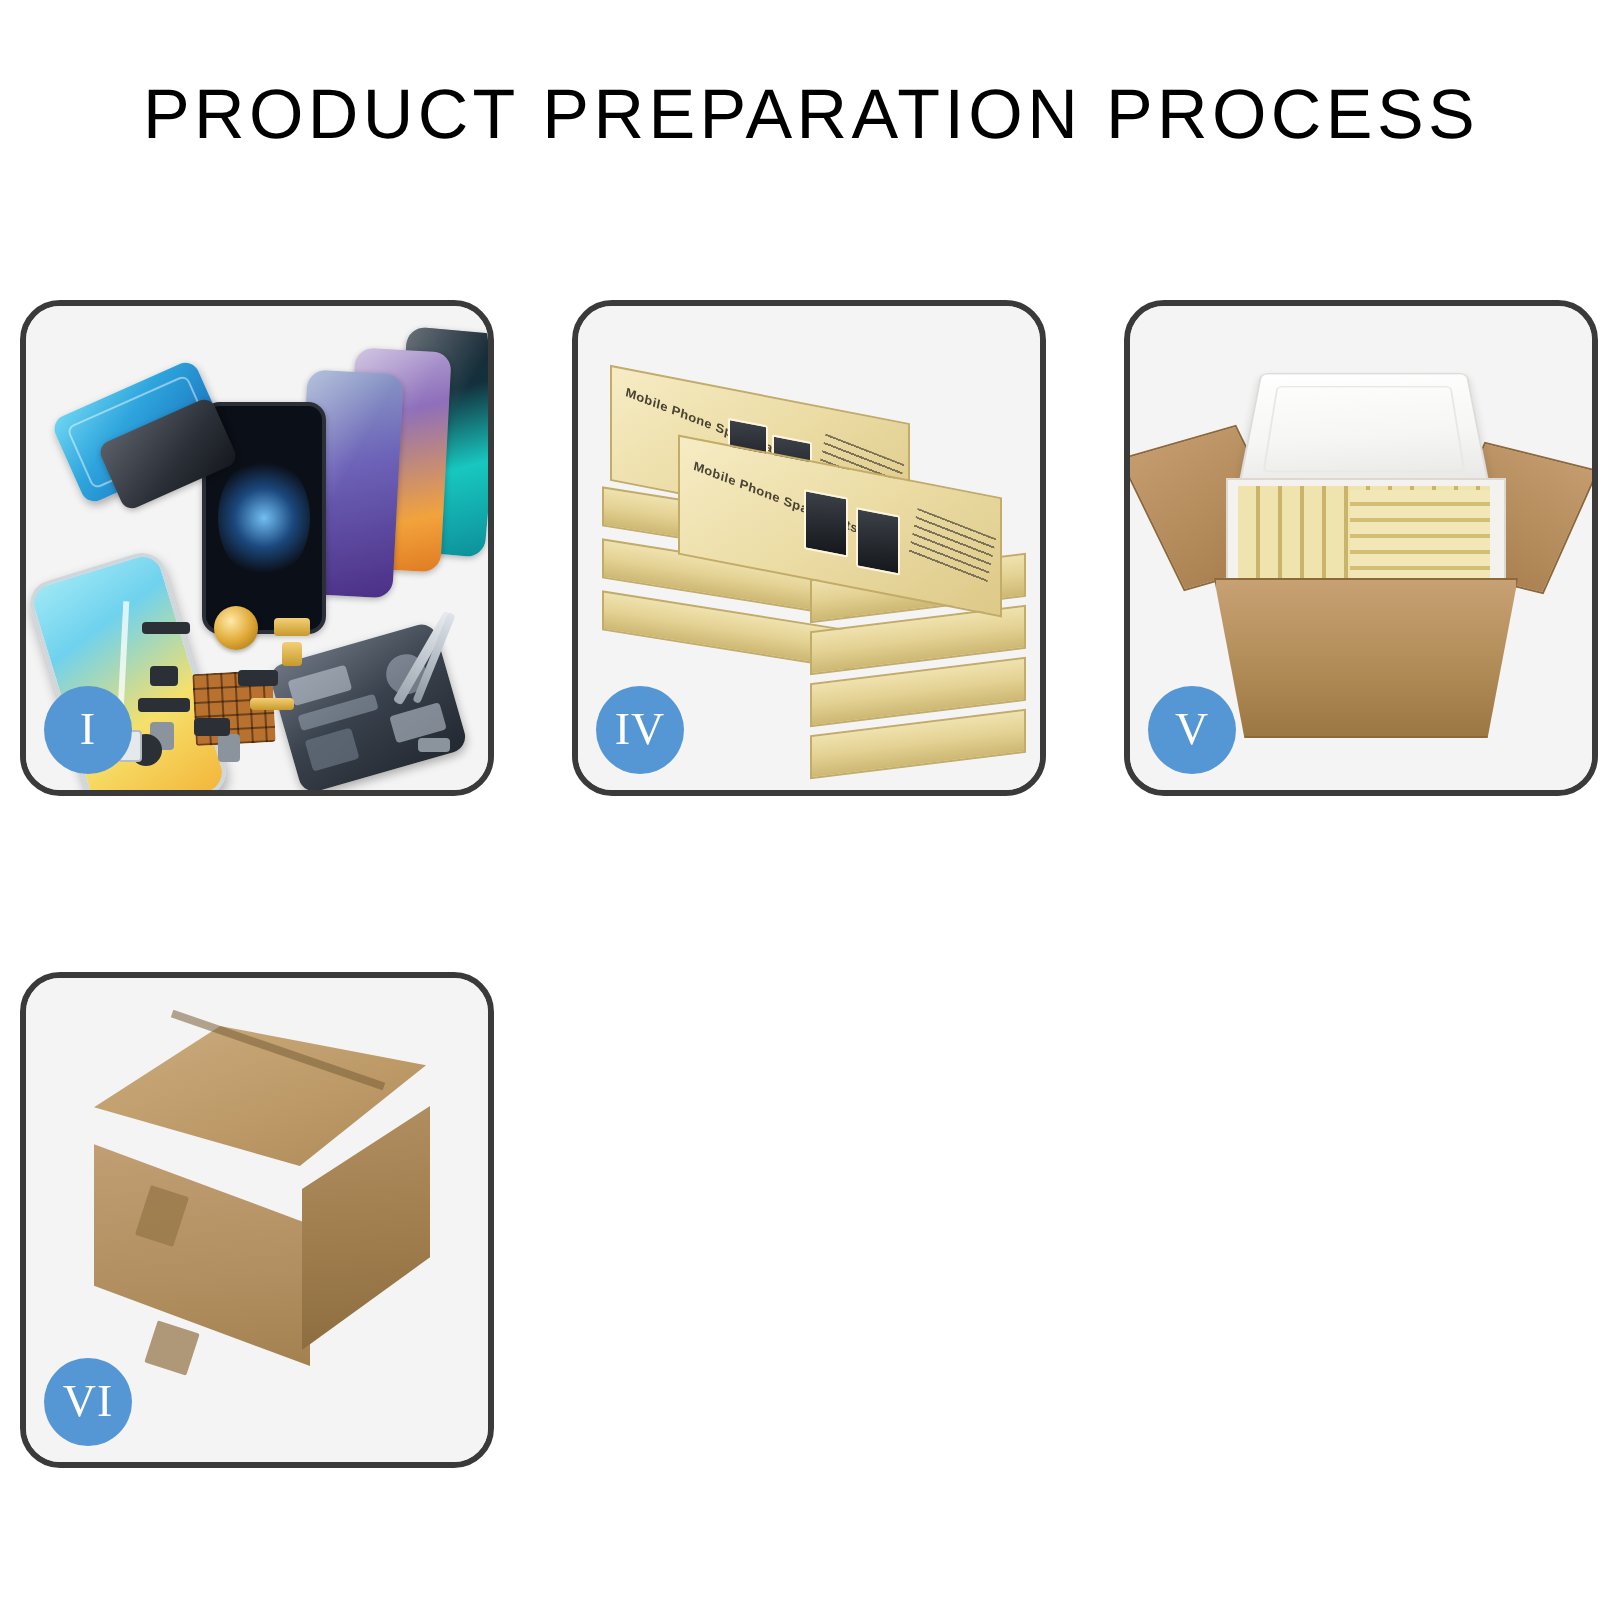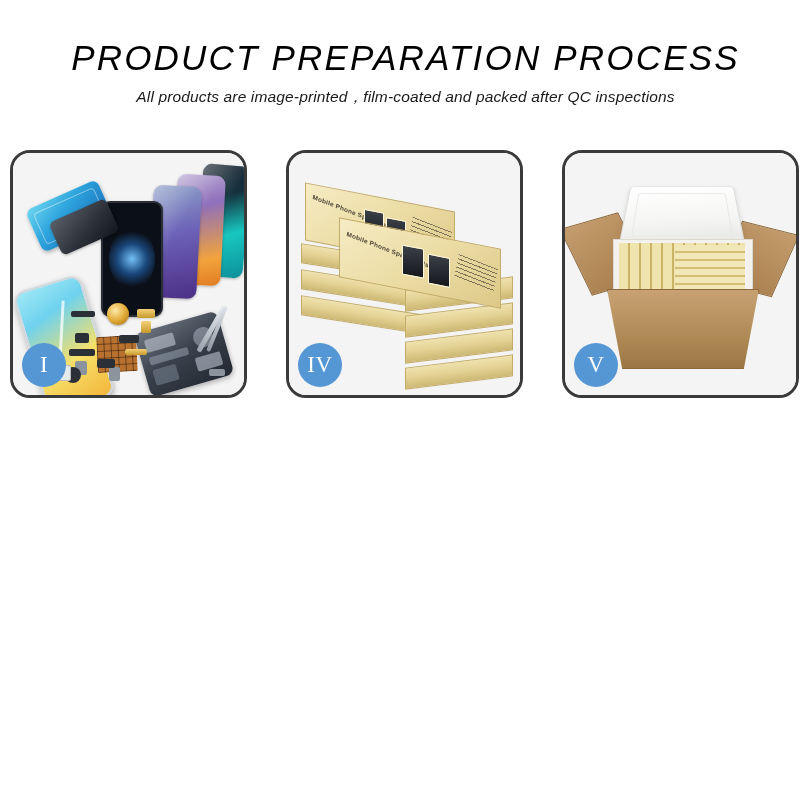--- a/index.html
+++ b/index.html
@@ -13,21 +13,20 @@
     font-family: "Liberation Sans", sans-serif;
     overflow: hidden;
     position: relative;
   }
 
   
   .header {
     width: 811px;
     padding-top: 40px;
     text-align: center;
-    font-style: italic;
   }
   .title {
     font-family: "Liberation Sans", sans-serif;
     font-size: 35px;
     font-weight: 400;
     letter-spacing: 2.2px;
     color: #000000;
     line-height: 1.05;
     white-space: nowrap;
   }
@@ -400,21 +399,20 @@
     border-radius: 1px;
   }
 
   .noselect { user-select: none; }
 </style>
 </head>
 <body class="noselect">
 
 <div class="header">
   <div class="title">PRODUCT PREPARATION PROCESS</div>
-  <div class="subtitle">All products are image-printed，film-coated and packed after QC inspections</div>
 </div>
 
 <div class="grid">
 
   <div class="panel">
     <div class="stage">
       <div class="p1-wrap">
         <div class="ph ph-teal ph-gloss"></div>
         <div class="ph ph-orange ph-gloss"></div>
         <div class="ph ph-purple ph-gloss"></div>
@@ -492,14 +490,27 @@
       <div class="c5-flapR"></div>
       <div class="c5-foamlid"></div>
       <div class="c5-inner"></div>
       <div class="c5-yellow"></div>
       <div class="c5-yellow2"></div>
       <div class="c5-body"></div>
     </div>
     <div class="badge">V</div>
   </div>
 
+  <div class="panel">
+    <div class="stage">
+      <div class="c6">
+        <div class="c6-top"></div>
+        <div class="c6-front"></div>
+        <div class="c6-side"></div>
+        <div class="c6-seam"></div>
+        <div class="c6-tape" style="left:44px; top:82px; width:20px; height:26px; transform:rotate(18deg);"></div>
+        <div class="c6-tape" style="left:48px; top:150px; width:22px; height:22px; transform:rotate(18deg);"></div>
+      </div>
+    </div>
+    <div class="badge">VI</div>
+  </div>
 
 </div>
 
 </body></html>

